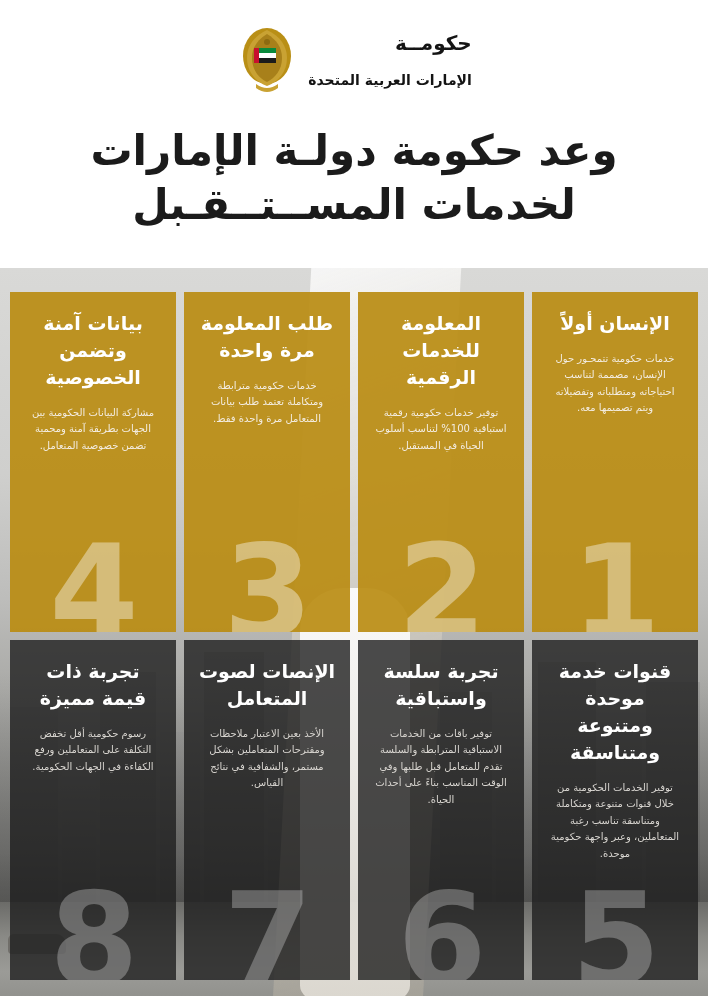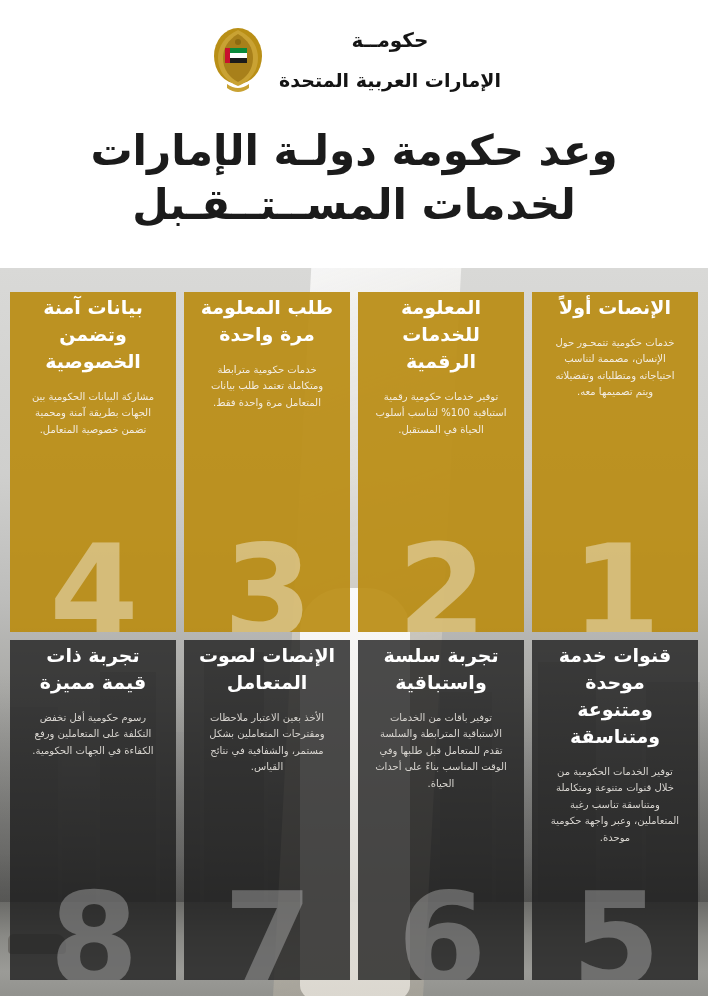--- a/index.html
+++ b/index.html
@@ -42,32 +42,31 @@
   .emblem {
     width: 62px;
     height: 76px;
     position: relative;
     flex: none;
   }
 
   .emblem svg { display: block; }
 
   .gov-text {
-    text-align: center;
     line-height: 1.25;
     color: #1a1a1a;
   }
   .gov-text .l1 {
     font-size: 20px;
     font-weight: bold;
     letter-spacing: 1px;
     color: #141414;
   }
   .gov-text .l2 {
-    font-size: 19px;
+    font-size: 14px;
     font-weight: bold;
     color: #141414;
     margin-top: 16px;
   }
 
   .main-title {
     text-align: center;
     margin-top: 26px;
     color: #1b1b1b;
     font-weight: bold;
@@ -163,21 +162,21 @@
     grid-template-rows: 1fr 1fr;
     column-gap: 8px;
     row-gap: 8px;
     padding: 24px 10px 22px 10px;
     box-sizing: border-box;
   }
 
   .tile {
     position: relative;
     overflow: hidden;
-    padding: 2px 14px 8px 14px;
+    padding: 18px 14px 8px 14px;
     box-sizing: border-box;
     color: #ffffff;
     text-align: center;
   }
   .tile.gold {
     background: rgba(186,140,18,0.92);
   }
   .tile.dark {
     background: rgba(31,31,31,0.80);
   }
@@ -274,21 +273,21 @@
     <div class="bg-city"></div>
     <div class="road"></div>
     <div class="car"></div>
 
     <div class="flag"></div>
     <div class="flag2"></div>
 
     <div class="grid">
 
       <div class="tile gold">
-        <div class="tile-title">الإنصات أولاً</div>
+        <div class="tile-title">الإنسان أولاً</div>
         <div class="tile-desc">خدمات حكومية تتمحـور حول الإنسان، مصممة لتناسب احتياجاته ومتطلباته وتفضيلاته ويتم تصميمها معه.</div>
         <div class="tile-num">1</div>
       </div>
 
       <div class="tile gold">
         <div class="tile-title">المعلومة للخدمات الرقمية</div>
         <div class="tile-desc">توفير خدمات حكومية رقمية استباقية 100% لتناسب أسلوب الحياة في المستقبل.</div>
         <div class="tile-num">2</div>
       </div>
 

